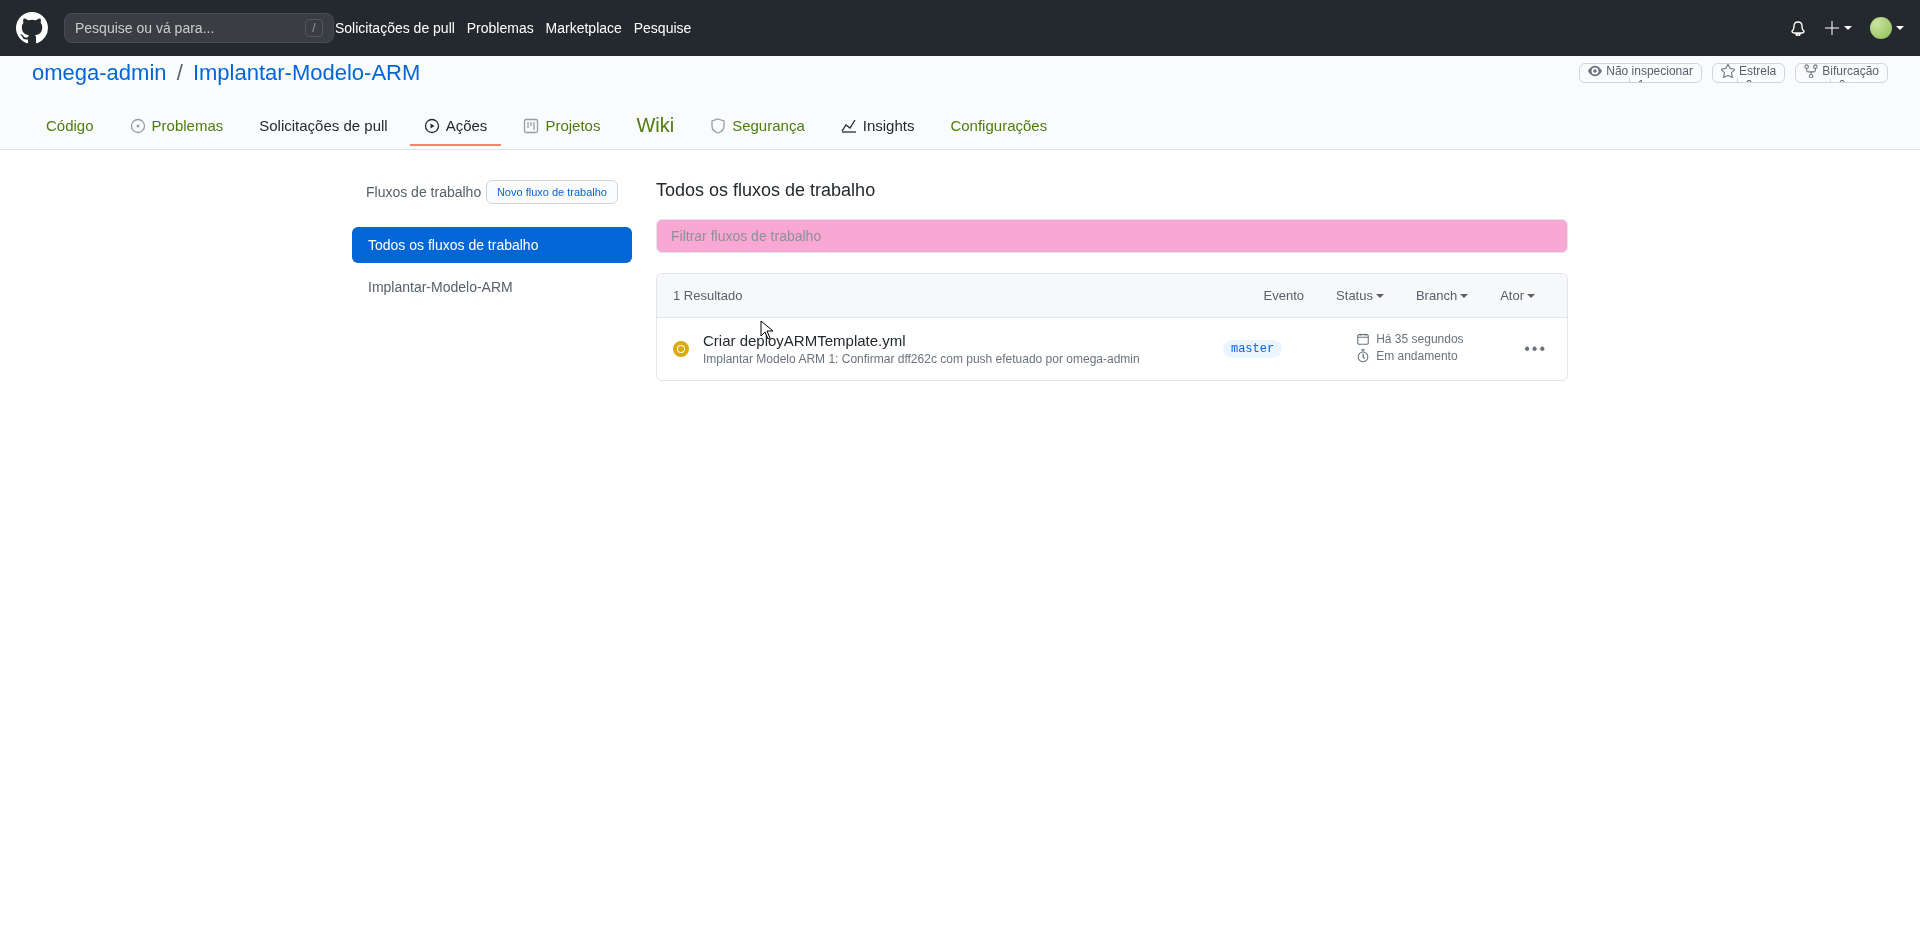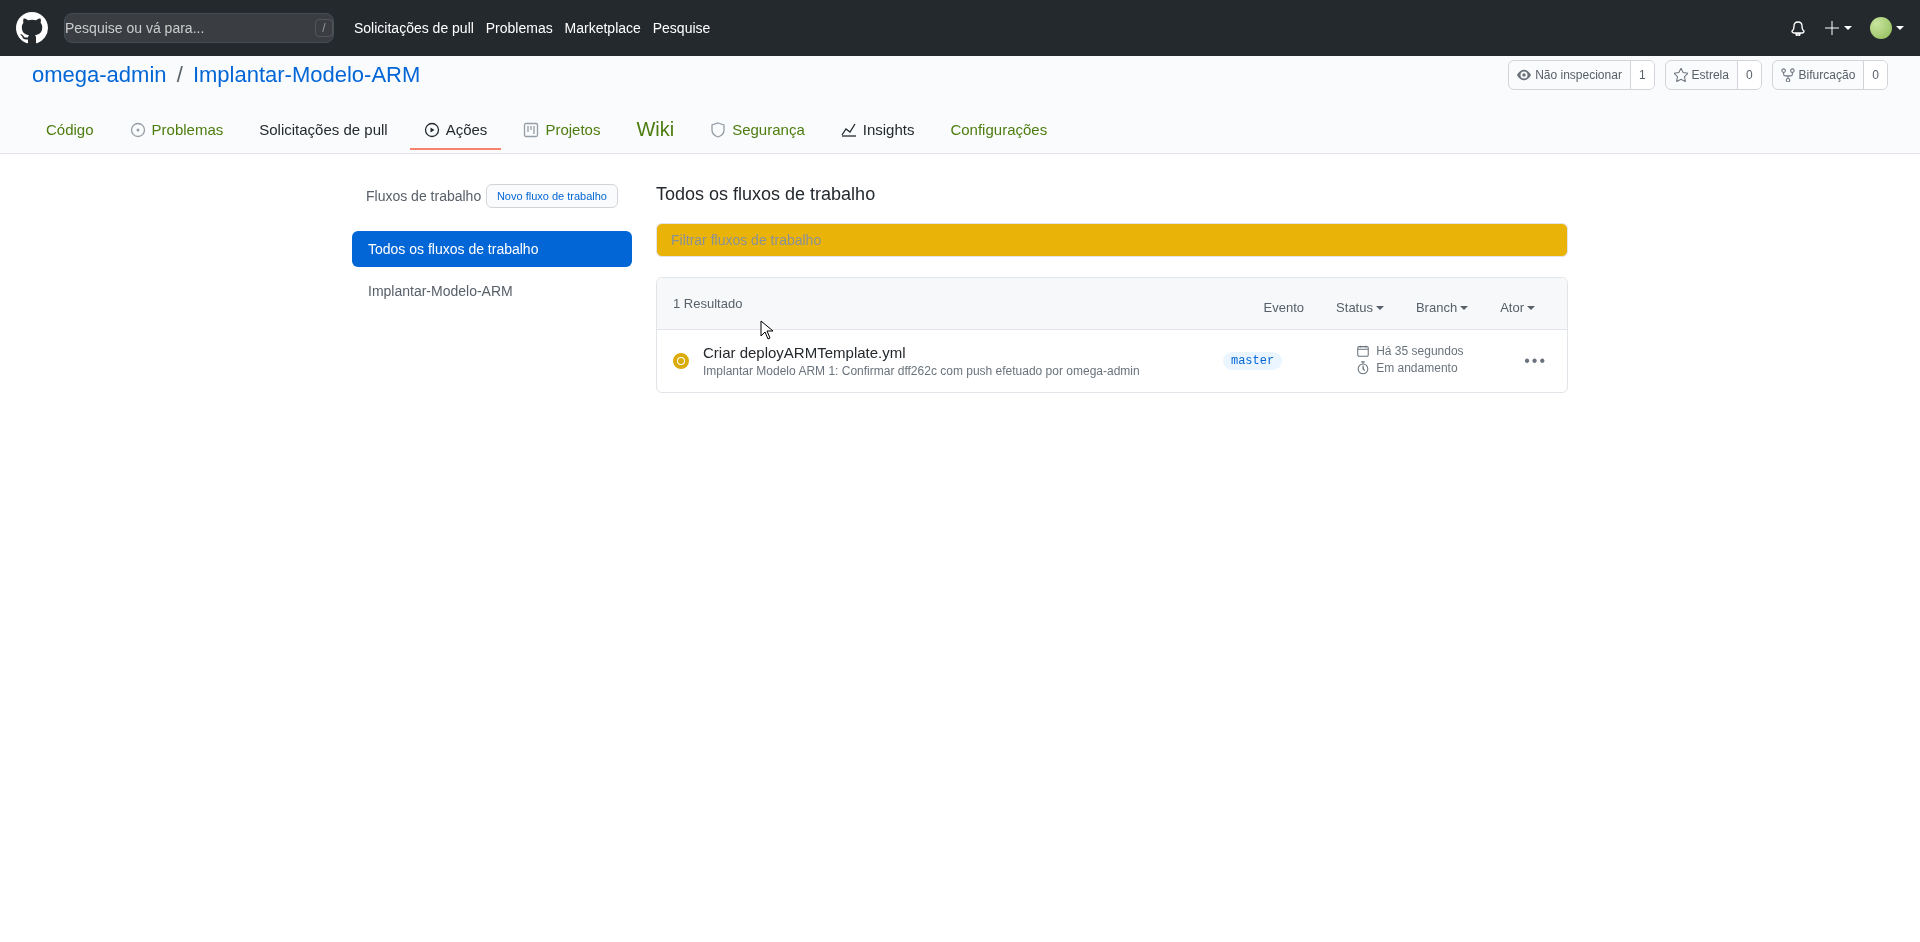--- a/index.html
+++ b/index.html
@@ -17,22 +17,22 @@
   }
   .gh-logo { width: 32px; height: 32px; fill: #fff; margin-right: 16px; flex-shrink: 0; cursor: pointer; }
   .search-wrap {
     background: rgba(255,255,255,0.1);
     border: 1px solid #444d56;
     border-radius: 8px;
     height: 30px;
     width: 270px;
     display: flex;
     align-items: center;
-    padding: 0 0;
-    margin-right: 20px;
+    padding: 0 10px;
+    margin-right: 1px;
   }
   .search-input {
     background: transparent;
     border: none;
     outline: none;
     color: #fff;
     flex: 1;
     font-size: 14px;
   }
   .search-input::placeholder { color: #ccc; }
@@ -82,21 +82,22 @@
   .repo-action-btn {
     display: flex;
     align-items: center;
     border: 1px solid #d1d5da;
     border-radius: 6px;
     background: #fafbfc;
     font-size: 12px;
     color: #586069;
     cursor: pointer;
     overflow: hidden;
-    height: 30px;
+    height: 20px;
+    flex-direction: column;
   }
   .repo-action-btn .lbl { display: flex; align-items: center; gap: 4px; padding: 0 8px; }
   .repo-action-btn .cnt { border-left: 1px solid #d1d5da; padding: 0 8px; background: #fff; height: 100%; display: flex; align-items: center; }
   .repo-action-btn svg { fill: #6a737d; }
 
   
   .repo-tabs {
     display: flex;
     align-items: center;
     padding: 0 32px;
@@ -155,41 +156,41 @@
   .wf-item.active { background: #0366d6; color: #fff; }
 
   .main { flex: 1; }
   .main h2 { font-size: 18px; color: #24292e; font-weight: 500; margin-bottom: 18px; }
   .filter-input {
     width: 100%;
     border: 1px solid #e1e4e8;
     border-radius: 6px;
     padding: 8px 14px;
     font-size: 14px;
-    background: #eab308;
+    background: #f9a8d4;
     color: #586069;
     margin-bottom: 20px;
   }
   .filter-input::placeholder { color: #8a9199; }
   .run-box {
     border: 1px solid #e1e4e8;
     border-radius: 6px;
   }
   .run-head {
     background: #f6f8fa;
     border-bottom: 1px solid #e1e4e8;
     padding: 14px 16px;
     display: flex;
     align-items: center;
     font-size: 13px;
     color: #586069;
     border-radius: 6px 6px 0 0;
   }
   .run-head .spacer { flex: 1; }
-  .run-head .dd { padding: 0 16px; cursor: pointer; display: flex; align-items: center; gap: 3px; color: #586069; margin-top: 8px; }
+  .run-head .dd { padding: 0 16px; cursor: pointer; display: flex; align-items: center; gap: 3px; color: #586069; }
   .run-head .dd.lbl-only { cursor: default; }
   .caret-dk { display: inline-block; width: 0; height: 0; border-top: 4px solid #586069; border-right: 4px solid transparent; border-left: 4px solid transparent; }
 
   .run-row {
     display: flex;
     align-items: center;
     padding: 14px 16px;
     gap: 14px;
   }
   .status-dot {

